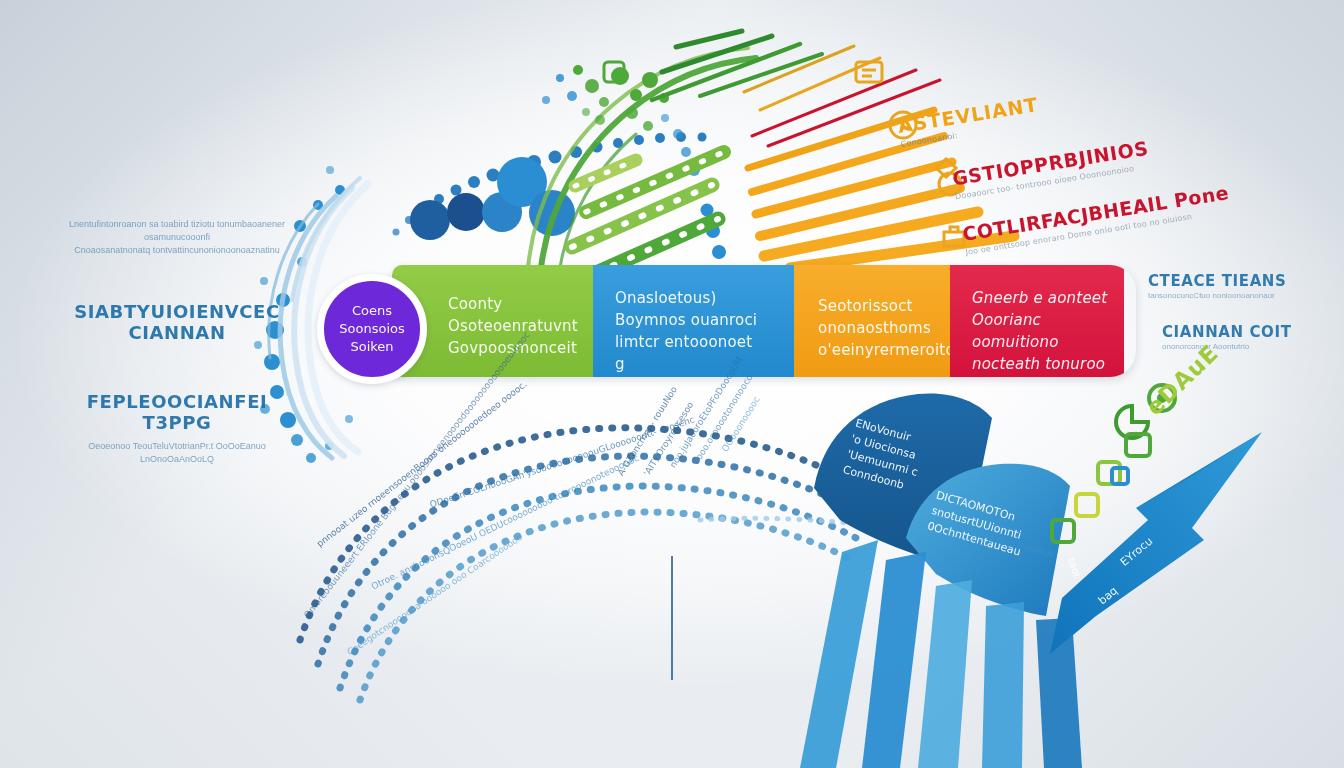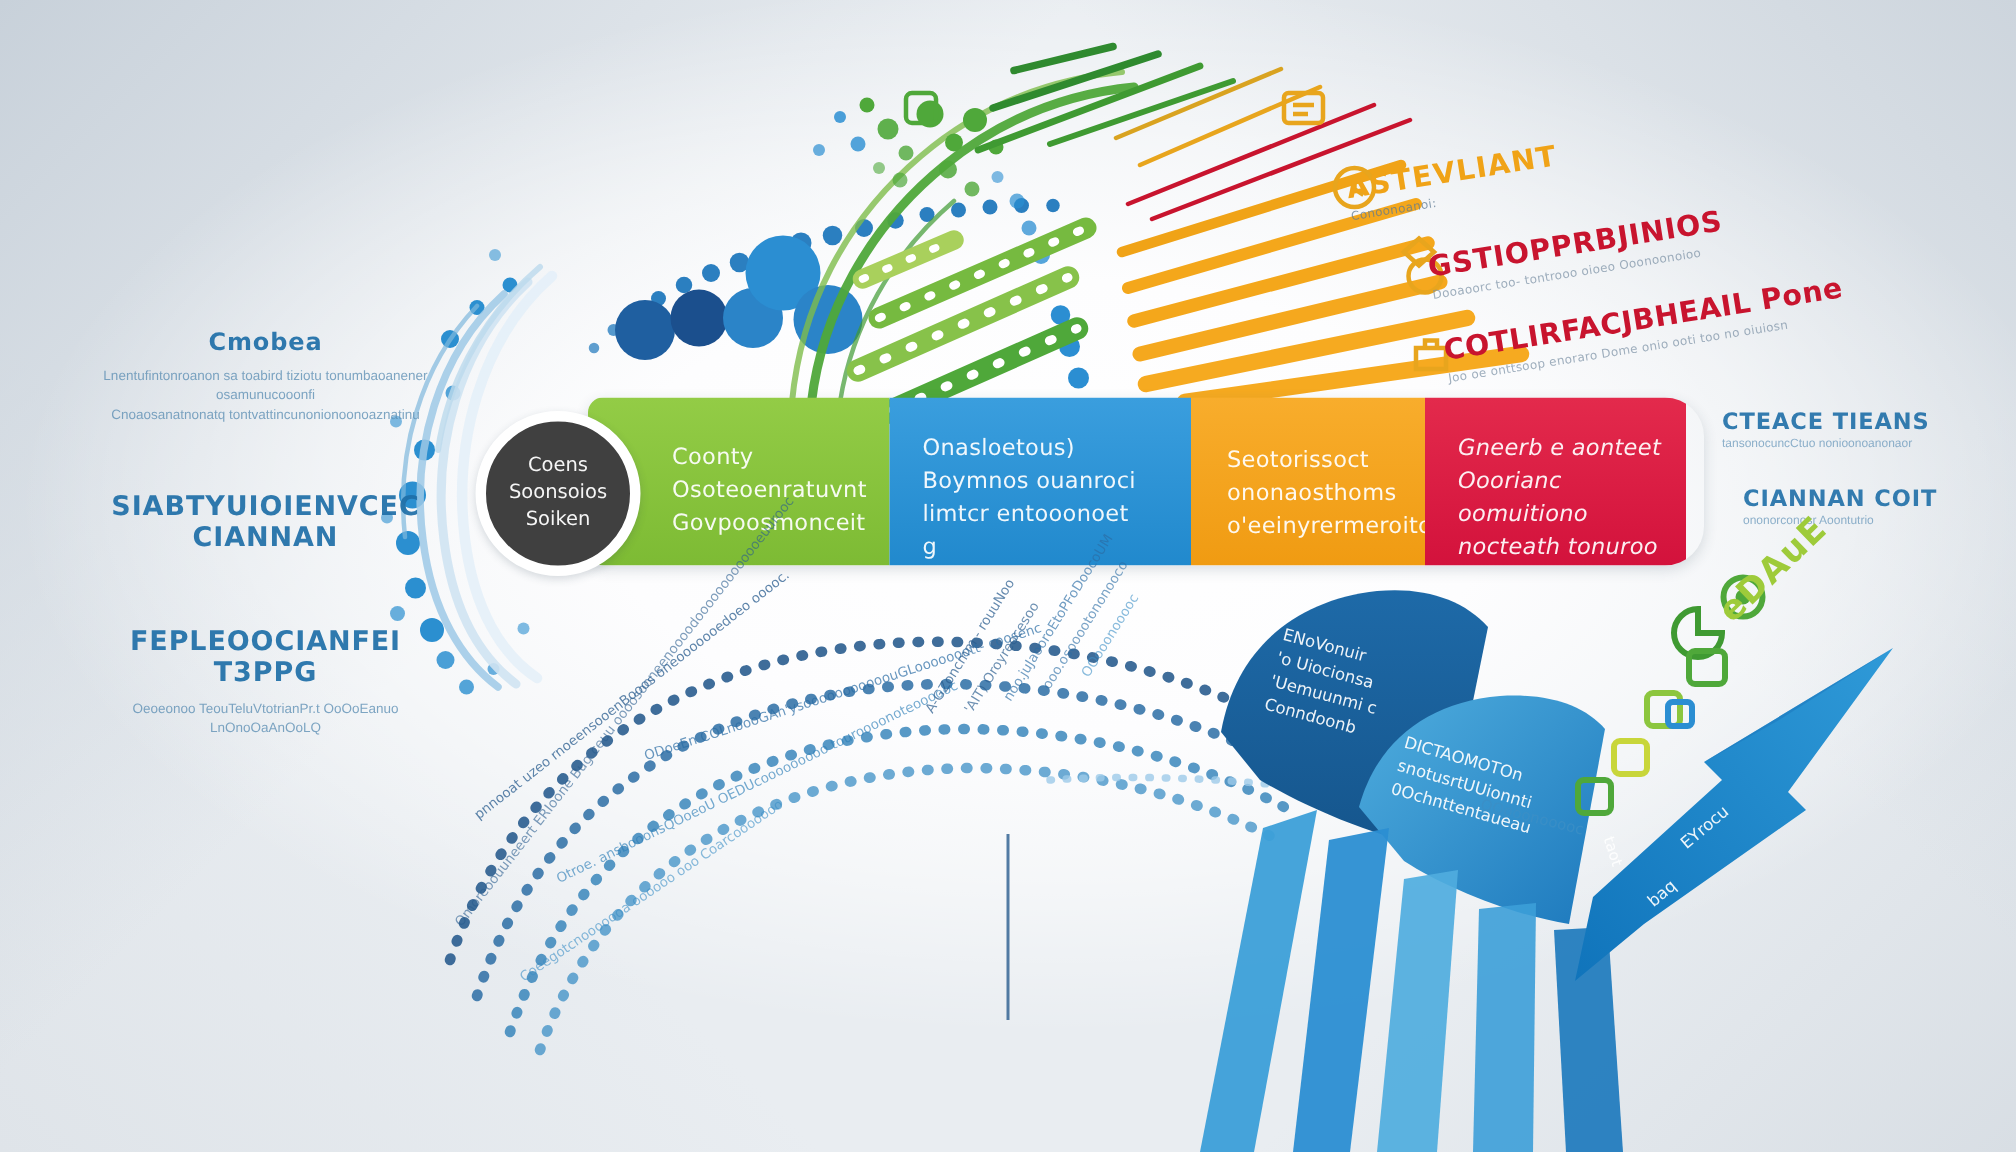--- a/index.html
+++ b/index.html
@@ -26,21 +26,21 @@
   
   .barwrap{position:absolute;left:392px;top:265px;width:744px;height:112px;
     border-radius:10px 26px 26px 10px;overflow:hidden;
     box-shadow:0 3px 9px rgba(40,60,80,.16);display:flex;}
   .seg{height:112px;position:relative;}
   .seg-txt{position:absolute;left:0;top:0;right:0;
     color:#ffffff;font-size:15px;line-height:22px;letter-spacing:.2px;
     font-family:"DejaVu Sans", sans-serif;opacity:.93;}
 
   .badge{position:absolute;left:317px;top:274px;width:96px;height:96px;border-radius:50%;
-    background:#404040;border:7px solid #ffffff;box-shadow:0 2px 6px rgba(40,60,80,.18);
+    background:#6d28d9;border:7px solid #ffffff;box-shadow:0 2px 6px rgba(40,60,80,.18);
     display:flex;align-items:center;justify-content:center;text-align:center;}
   .badge span{color:#fff;font-size:13px;line-height:18px;font-family:"DejaVu Sans",sans-serif;opacity:.95;}
 
   
   .leftcol{position:absolute;left:62px;top:218px;width:230px;text-align:center;}
   .lt-item{margin-bottom:44px;}
   .lt-head{color:#1f6fa8;font-weight:bold;font-size:16px;letter-spacing:.6px;
     font-family:"DejaVu Sans",sans-serif;margin-bottom:7px;opacity:.92;}
   .lt-head.big{font-size:18px;}
   .lt-sub{color:#5d8fb4;font-size:9px;line-height:13px;opacity:.78;}
@@ -285,21 +285,20 @@
   </div>
 
   <div class="badge">
     <span style="white-space:pre-line;">Coens
 Soonsoios
 Soiken</span>
   </div>
 
   <div class="leftcol">
     <div class="lt-item">
-      <div class="lt-head">Cmobea</div>
       <div class="lt-sub" style="white-space:pre-line;">Lnentufintonroanon sa toabird tiziotu tonumbaoanener  osamunucooonfi
 Cnoaosanatnonatq tontvattincunonionoonoaznatinu</div>
     </div>
     <div class="lt-item" style="margin-bottom:48px;">
       <div class="lt-head big">SIABTYUIOIENVCEC CIANNAN</div>
     </div>
     <div class="lt-item">
       <div class="lt-head big">FEPLEOOCIANFEI T3PPG</div>
       <div class="lt-sub" style="white-space:pre-line;text-align:center;">Oeoeonoo TeouTeluVtotrianPr.t OoOoEanuo LnOnoOaAnOoLQ</div>
     </div>

